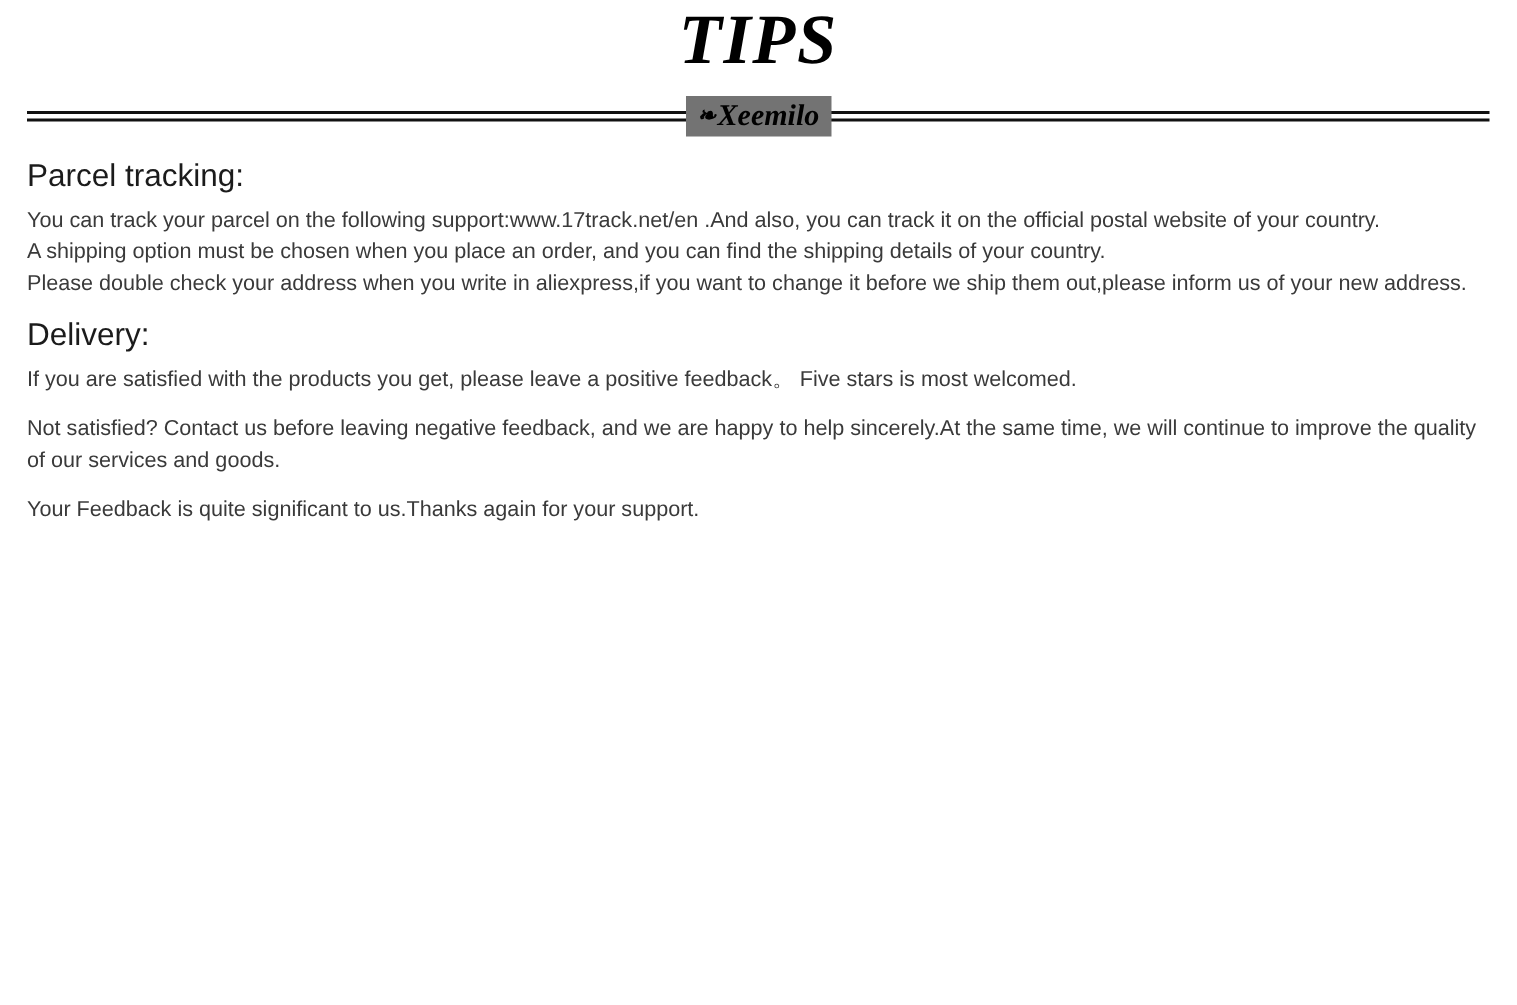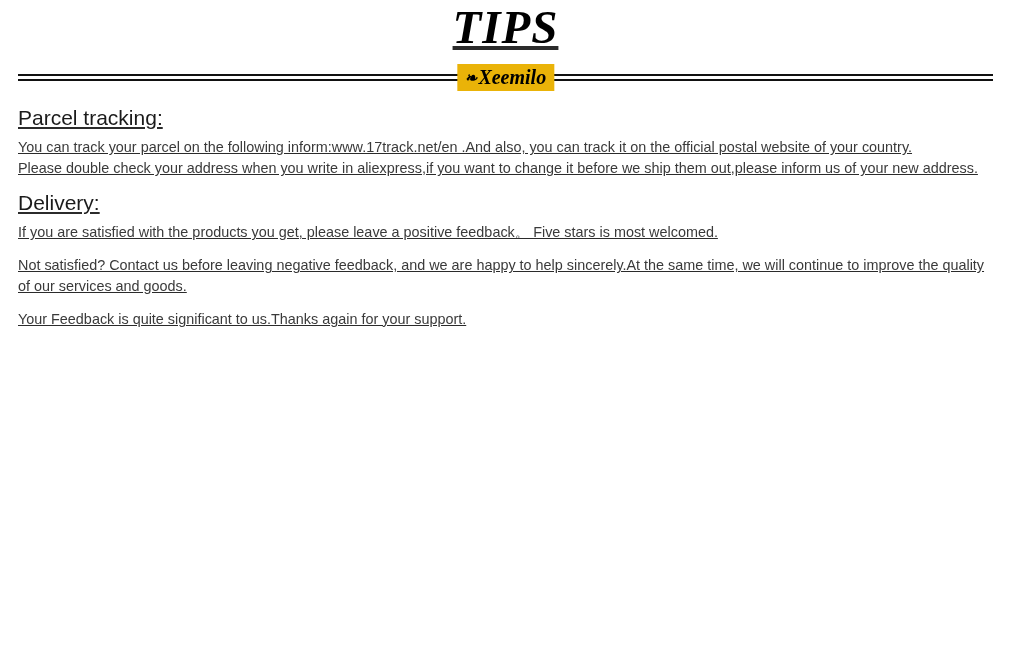--- a/index.html
+++ b/index.html
@@ -12,21 +12,20 @@
     height: 670px;
     font-family: "Liberation Sans", sans-serif;
     color: #2b2b2b;
     overflow: hidden;
   }
   .page {
     position: relative;
     width: 1011px;
     height: 670px;
     box-sizing: border-box;
-    text-decoration: underline;
   }
 
   
   .tips-title {
     text-align: center;
     font-family: "Liberation Serif", serif;
     font-style: italic;
     font-weight: bold;
     font-size: 47px;
     letter-spacing: 1px;
@@ -48,21 +47,21 @@
     top: 9px;
     border-top: 2px solid #111;
     border-bottom: 2px solid #111;
     height: 3px;
   }
   .brand-rule .brand {
     position: absolute;
     left: 50%;
     transform: translateX(-50%);
     top: -1px;
-    background: #eab308;
+    background: #737373;
     padding: 0 8px;
     font-family: "Liberation Serif", serif;
     font-style: italic;
     font-weight: bold;
     font-size: 20px;
     color: #000;
     white-space: nowrap;
     line-height: 26px;
   }
   .brand-rule .brand .mark {
@@ -105,24 +104,25 @@
     <div class="line"></div>
     <div class="brand">
       <span class="mark">❧</span><span>Xeemilo</span>
     </div>
   </div>
 
   <div class="content">
 
     <div class="section">
       <h2 class="heading">Parcel tracking:</h2>
-      <p class="para">You can track your parcel on the following inform:www.17track.net/en .And also, you can track it on the official postal website of your country.</p>
+      <p class="para">You can track your parcel on the following support:www.17track.net/en .And also, you can track it on the official postal website of your country.</p>
     </div>
 
     <div class="section">
+      <p class="para tight">A shipping option must be chosen when you place an order, and you can find the shipping details of your country.</p>
     </div>
 
     <div class="section">
       <p class="para">Please double check your address when you write in aliexpress,if you want to change it before we ship them out,please inform us of your new address.</p>
     </div>
 
     <div class="section">
     </div>
 
     <div class="section">

